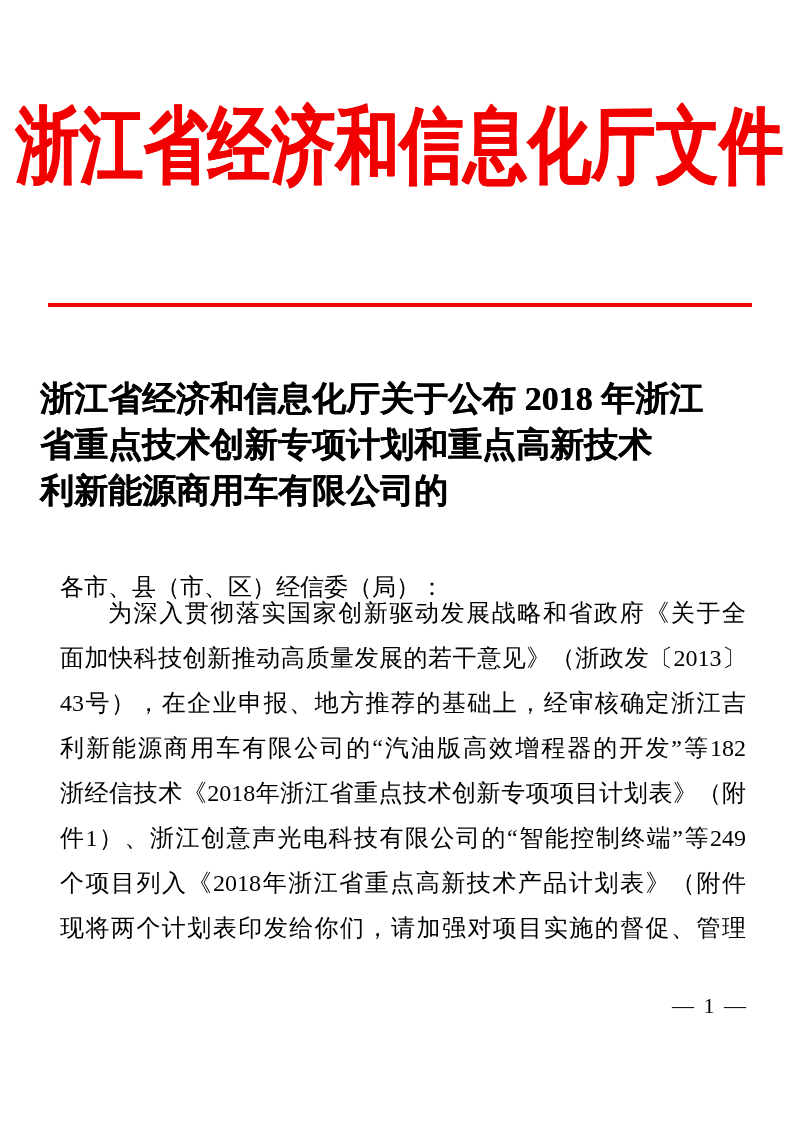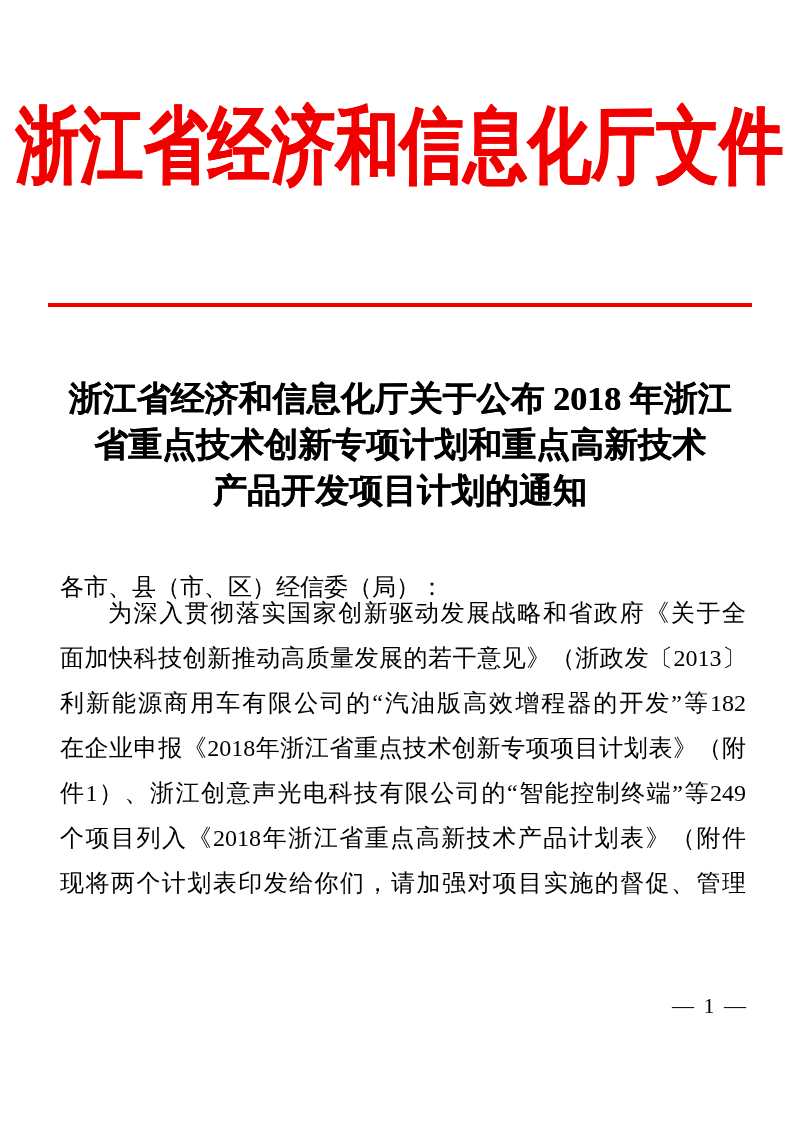--- a/index.html
+++ b/index.html
@@ -58,21 +58,21 @@
     height: 4px;
     background: var(--accent);
   }
 
   
   .notice-title {
     position: absolute;
     top: 376px;
     left: 40px;
     width: 720px;
-    text-align: center;
+    text-align: left;
     font-weight: bold;
     font-size: 34px;
     line-height: 46px;
     text-shadow: 0.4px 0 0 currentColor;
   }
 
   
   .salutation {
     position: absolute;
     top: 569px;
@@ -122,30 +122,31 @@
 <div class="page">
 
   <div class="agency-title">浙江省经济和信息化厅文件</div>
 
 
   <div class="red-line"></div>
 
   <div class="notice-title">
     <div>浙江省经济和信息化厅关于公布 2018 年浙江</div>
     <div>省重点技术创新专项计划和重点高新技术</div>
-    <div>产品开发项目计划的通知</div>
+    <div>利新能源商用车有限公司的</div>
   </div>
 
   <div class="salutation">各市、县（市、区）经信委（局）：</div>
 
   <div class="body-paragraph">
     <div class="body-line first-line">为深入贯彻落实国家创新驱动发展战略和省政府《关于全</div>
     <div class="body-line">面加快科技创新推动高质量发展的若干意见》（浙政发〔2013〕</div>
+    <div class="body-line">43号），在企业申报、地方推荐的基础上，经审核确定浙江吉</div>
     <div class="body-line">利新能源商用车有限公司的“汽油版高效增程器的开发”等182</div>
-    <div class="body-line">在企业申报《2018年浙江省重点技术创新专项项目计划表》（附</div>
+    <div class="body-line">浙经信技术《2018年浙江省重点技术创新专项项目计划表》（附</div>
     <div class="body-line">件1）、浙江创意声光电科技有限公司的“智能控制终端”等249</div>
     <div class="body-line">个项目列入《2018年浙江省重点高新技术产品计划表》（附件2）。</div>
     <div class="body-line">现将两个计划表印发给你们，请加强对项目实施的督促、管理</div>
   </div>
 
   <div class="page-number">— 1 —</div>
 
 </div>
 
 </body></html>

